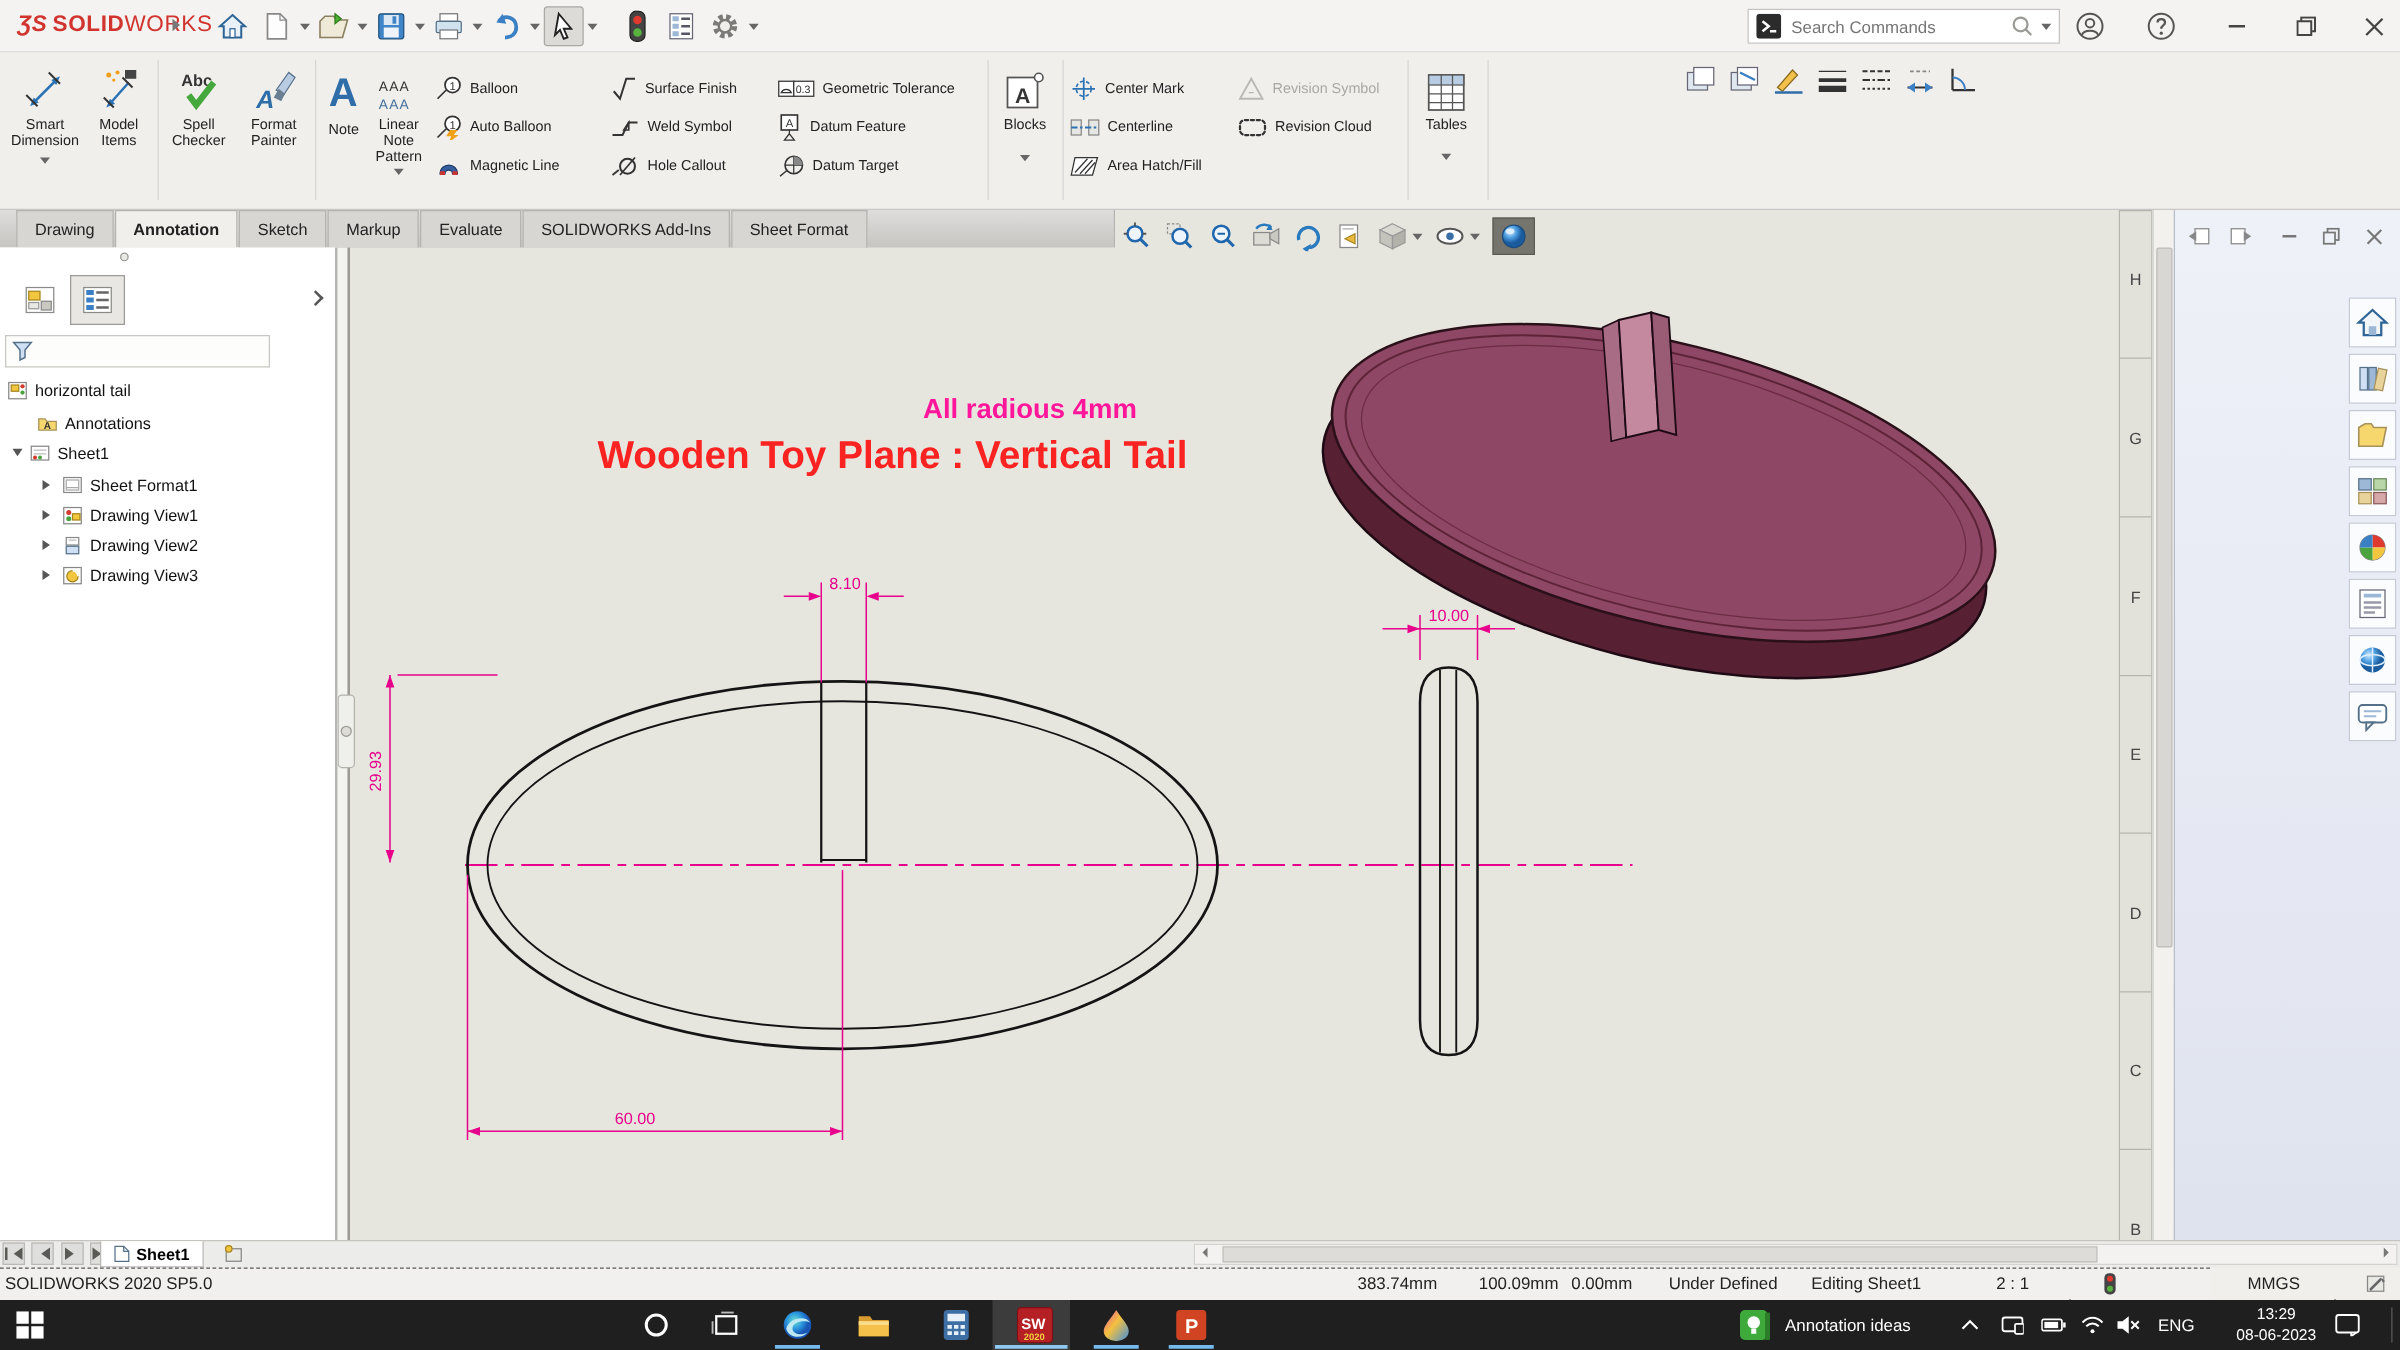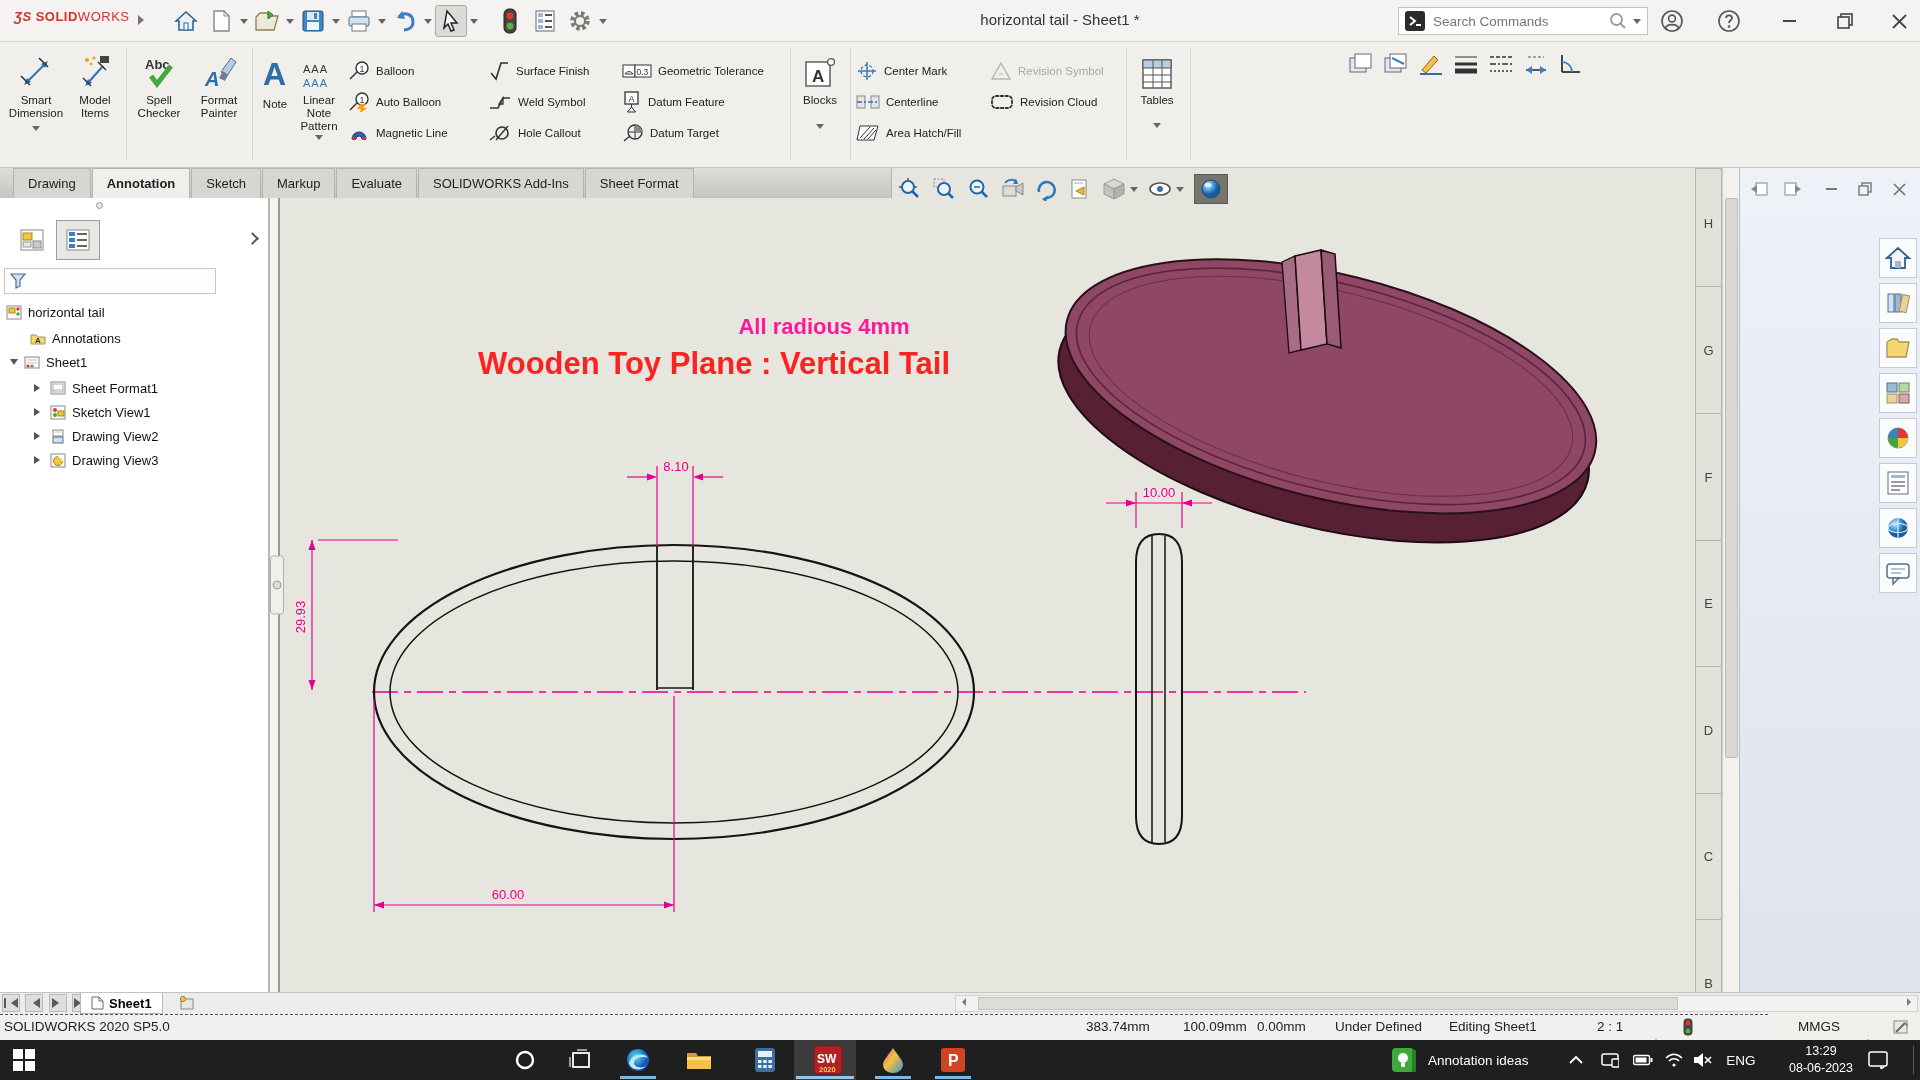--- a/index.html
+++ b/index.html
@@ -3,21 +3,21 @@
 <meta charset="utf-8">
 <style>
   html,body{margin:0;padding:0;background:#888;}
   *{box-sizing:border-box;font-family:"Liberation Sans",sans-serif;}
   #screen{position:relative;width:1920px;height:1080px;background:#f0efec;overflow:hidden;}
   .abs{position:absolute;}
   .flex{display:flex;align-items:center;}
   .ic{display:inline-flex;align-items:center;justify-content:center;}
   
   .titlebar{left:0;top:0;width:1920px;height:42px;background:#f4f3f1;border-bottom:1px solid #d8d7d5;}
-  .logo{left:14px;top:9px;font-size:13px;color:#d1332e;font-weight:bold;letter-spacing:.5px;}
+  .logo{left:14px;top:9px;font-size:18px;color:#d1332e;font-weight:bold;letter-spacing:.5px;}
   .logo .mark{font-style:italic;margin-right:4px;}
   .logo .works{font-weight:normal;}
   .tb-caret{width:0;height:0;border:5px solid transparent;border-left:6px solid #777;display:inline-block;}
   .qat{left:170px;top:4px;height:34px;gap:3px;}
   .qat .btn{width:32px;height:32px;border-radius:3px;}
   .car{width:0;height:0;border:4px solid transparent;border-top:5px solid #666;margin-top:4px;}
   .pressed{background:#dcdbd8;border:1px solid #a9a8a5;}
   .maintitle{left:760px;top:11px;width:600px;text-align:center;font-size:15px;color:#333;}
   .cmdsearch{left:1398px;top:7px;width:250px;height:28px;border:1px solid #c4c3c1;background:#fff;padding:0 6px;gap:6px;}
   .cmdsearch input{border:none;outline:none;flex:1;font-size:13.5px;color:#444;background:transparent;min-width:0;}
@@ -180,21 +180,20 @@
           </svg>
         </span>
     <span class="ic btn">
           <svg width="24" height="24">
             <circle cx="12" cy="12" r="7.5" fill="none" stroke="#7a7a77" stroke-width="4.5" stroke-dasharray="3.4 2.6"></circle>
             <circle cx="12" cy="12" r="5" fill="#f0efec" stroke="#7a7a77" stroke-width="2"></circle>
           </svg>
         </span>
     <span class="car"></span>
   </div>
-  <div class="abs maintitle">horizontal tail - Sheet1 *</div>
   <div class="abs flex cmdsearch">
     <span class="ic">
           <svg width="20" height="20">
             <rect width="20" height="20" rx="3" fill="#2b2b2b"></rect>
             <path d="M5 6 L10 10 L5 14" fill="none" stroke="#fff" stroke-width="2"></path>
             <rect x="11" y="13" width="5" height="2" fill="#fff"></rect>
           </svg>
         </span>
     <input placeholder="Search Commands" style="">
     <span class="ic">
@@ -756,21 +755,21 @@
     <span>Sheet Format1</span>
   </div>
   <div class="trow" style="left:34px;top:202px">
     <span class="exp right"></span>
     <svg width="16" height="15">
           <rect x="1" y="1" width="14" height="13" fill="#fff" stroke="#888"></rect>
           <circle cx="5" cy="5" r="2" fill="#d33a2f"></circle>
           <circle cx="5" cy="10" r="2" fill="#4aa33c"></circle>
           <rect x="8" y="6" width="6" height="5" fill="#f3c63f" stroke="#a8861e"></rect>
         </svg>
-    <span>Sketch View1</span>
+    <span>Drawing View1</span>
   </div>
   <div class="trow" style="left:34px;top:226px">
     <span class="exp right"></span>
     <svg width="16" height="15">
           <rect x="3" y="1" width="10" height="6" fill="#fff" stroke="#888"></rect>
           <rect x="3" y="8" width="10" height="6" fill="#cfe0f5" stroke="#55718a"></rect>
           <line x1="5" y1="3" x2="11" y2="3" stroke="#bbb"></line>
         </svg>
     <span>Drawing View2</span>
   </div>

